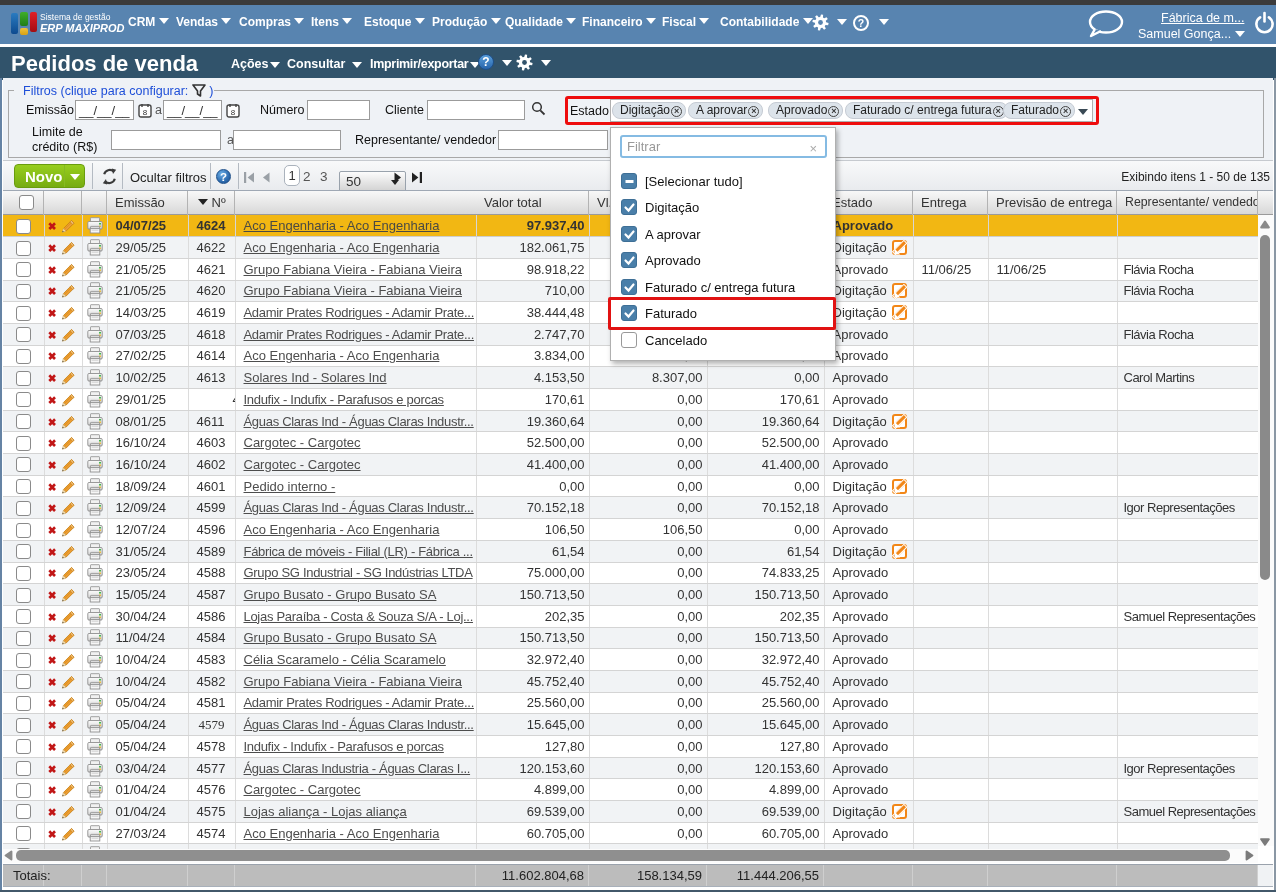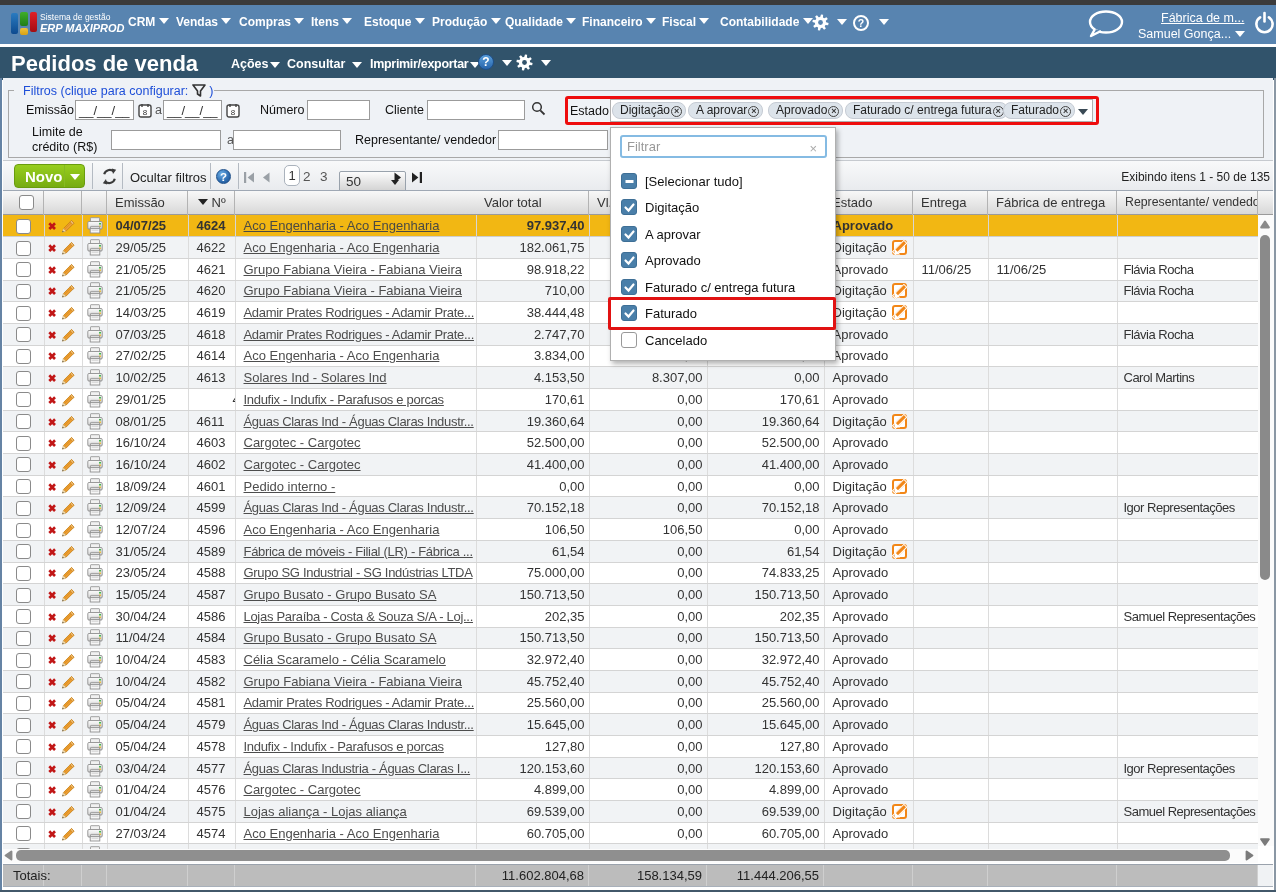--- a/index.html
+++ b/index.html
@@ -244,21 +244,21 @@
 <div class="hcell" style="left:0px;width:41px;"></div>
 <div class="hcell" style="left:41px;width:38px;"></div>
 <div class="hcell" style="left:79px;width:25px;"></div>
 <div class="hcell" style="left:104px;width:81px;">Emissão</div>
 <div class="hcell" style="left:185px;width:47px;padding-left:10px;"><span style="display:inline-block;width:0;height:0;border-left:5px solid transparent;border-right:5px solid transparent;border-top:6px solid #222;vertical-align:2px;"></span> Nº</div>
 <div class="hcell" style="left:473px;width:113px;">Valor total</div>
 <div class="hcell" style="left:586px;width:118px;">Vl. entrega futura</div>
 <div class="hcell" style="left:704px;width:117px;">Vl. a faturar</div>
 <div class="hcell" style="left:821px;width:89px;">Estado</div>
 <div class="hcell" style="left:910px;width:75px;">Entrega</div>
-<div class="hcell" style="left:985px;width:129px;">Fábrica de entrega</div>
+<div class="hcell" style="left:985px;width:129px;">Previsão de entrega</div>
 <div class="hcell" style="left:1114px;width:141px;font-size:12.3px;">Representante/ vendedor</div>
 <div class="hcell" style="left:1255px;width:15px;border-right:none;"></div>
 <div style="position:absolute;left:16px;top:4px;" class="cb"></div>
 </div>
 <div id="tbody" class="abs">
     <table>
       <colgroup>
         <col style="width:41px;">
         <col style="width:38px;">
         <col style="width:25px;">
@@ -1193,21 +1193,21 @@
                   <stop offset="1" stop-color="#c9c9c9"></stop>
                 </linearGradient>
               </defs>
               <circle cx="13" cy="6.8" r="1.05" fill="#3fae49"></circle>
               <circle cx="13" cy="9.3" r="0.95" fill="#e8b421"></circle>
               <path d="M3.5 12.1 V10 Q3.5 9.4 4.1 9.4 H11.9 Q12.5 9.4 12.5 10 V12.1" fill="#dcdcdc" stroke="#909090" stroke-width="0.8"></path>
               <rect x="3.2" y="11.6" width="9.6" height="4.4" fill="#f6f6f6" stroke="#909090" stroke-width="0.9"></rect>
               <line x1="4.6" y1="13.2" x2="11.4" y2="13.2" stroke="#c6c6c6" stroke-width="0.8"></line>
             </svg></td>
           <td>05/04/24</td>
-          <td class="num" style="padding-right:10px;">4579</td>
+          <td class="num" style="padding-right:10px;font-family:Liberation Serif, serif;">4579</td>
           <td style="letter-spacing:-0.3px;"><a class="lk">Águas Claras Ind - Águas Claras Industr...</a></td>
           <td class="num">15.645,00</td>
           <td class="num">0,00</td>
           <td class="num">15.645,00</td>
           <td style="padding-right:2px;">Aprovado</td>
           <td></td>
           <td></td>
           <td style="border-right:none;"></td>
         </tr>
 <tr class="">

